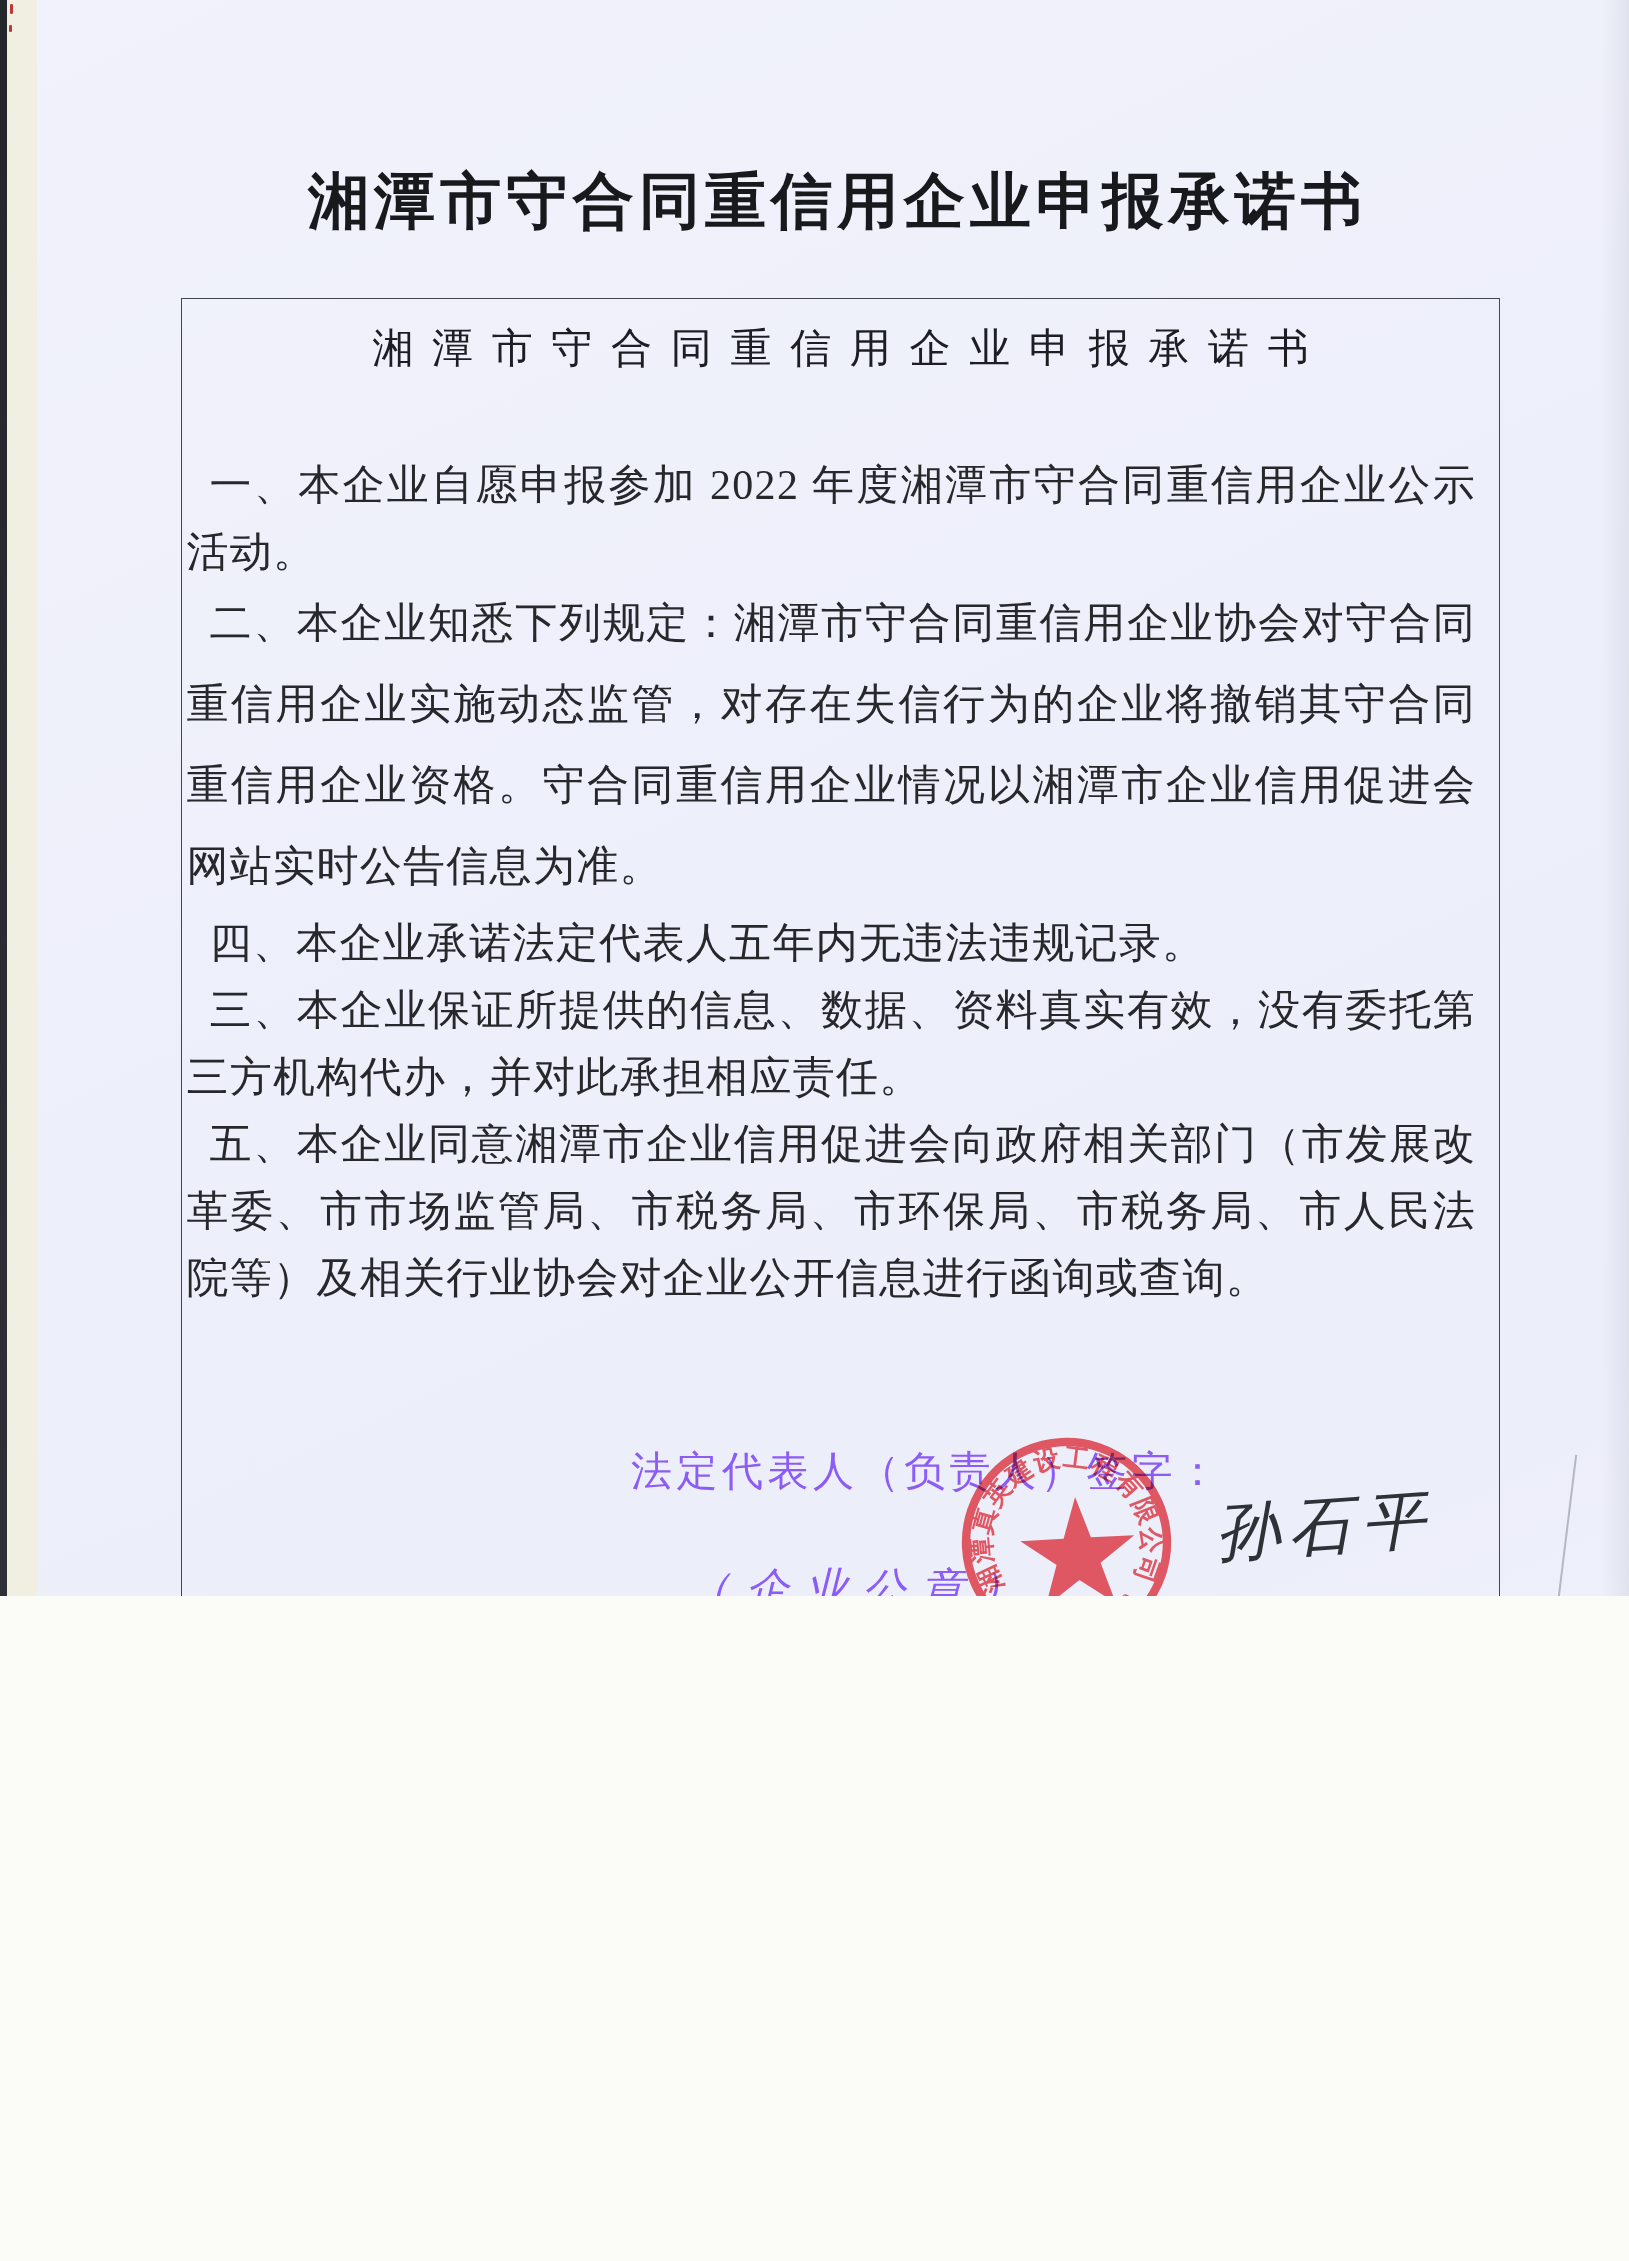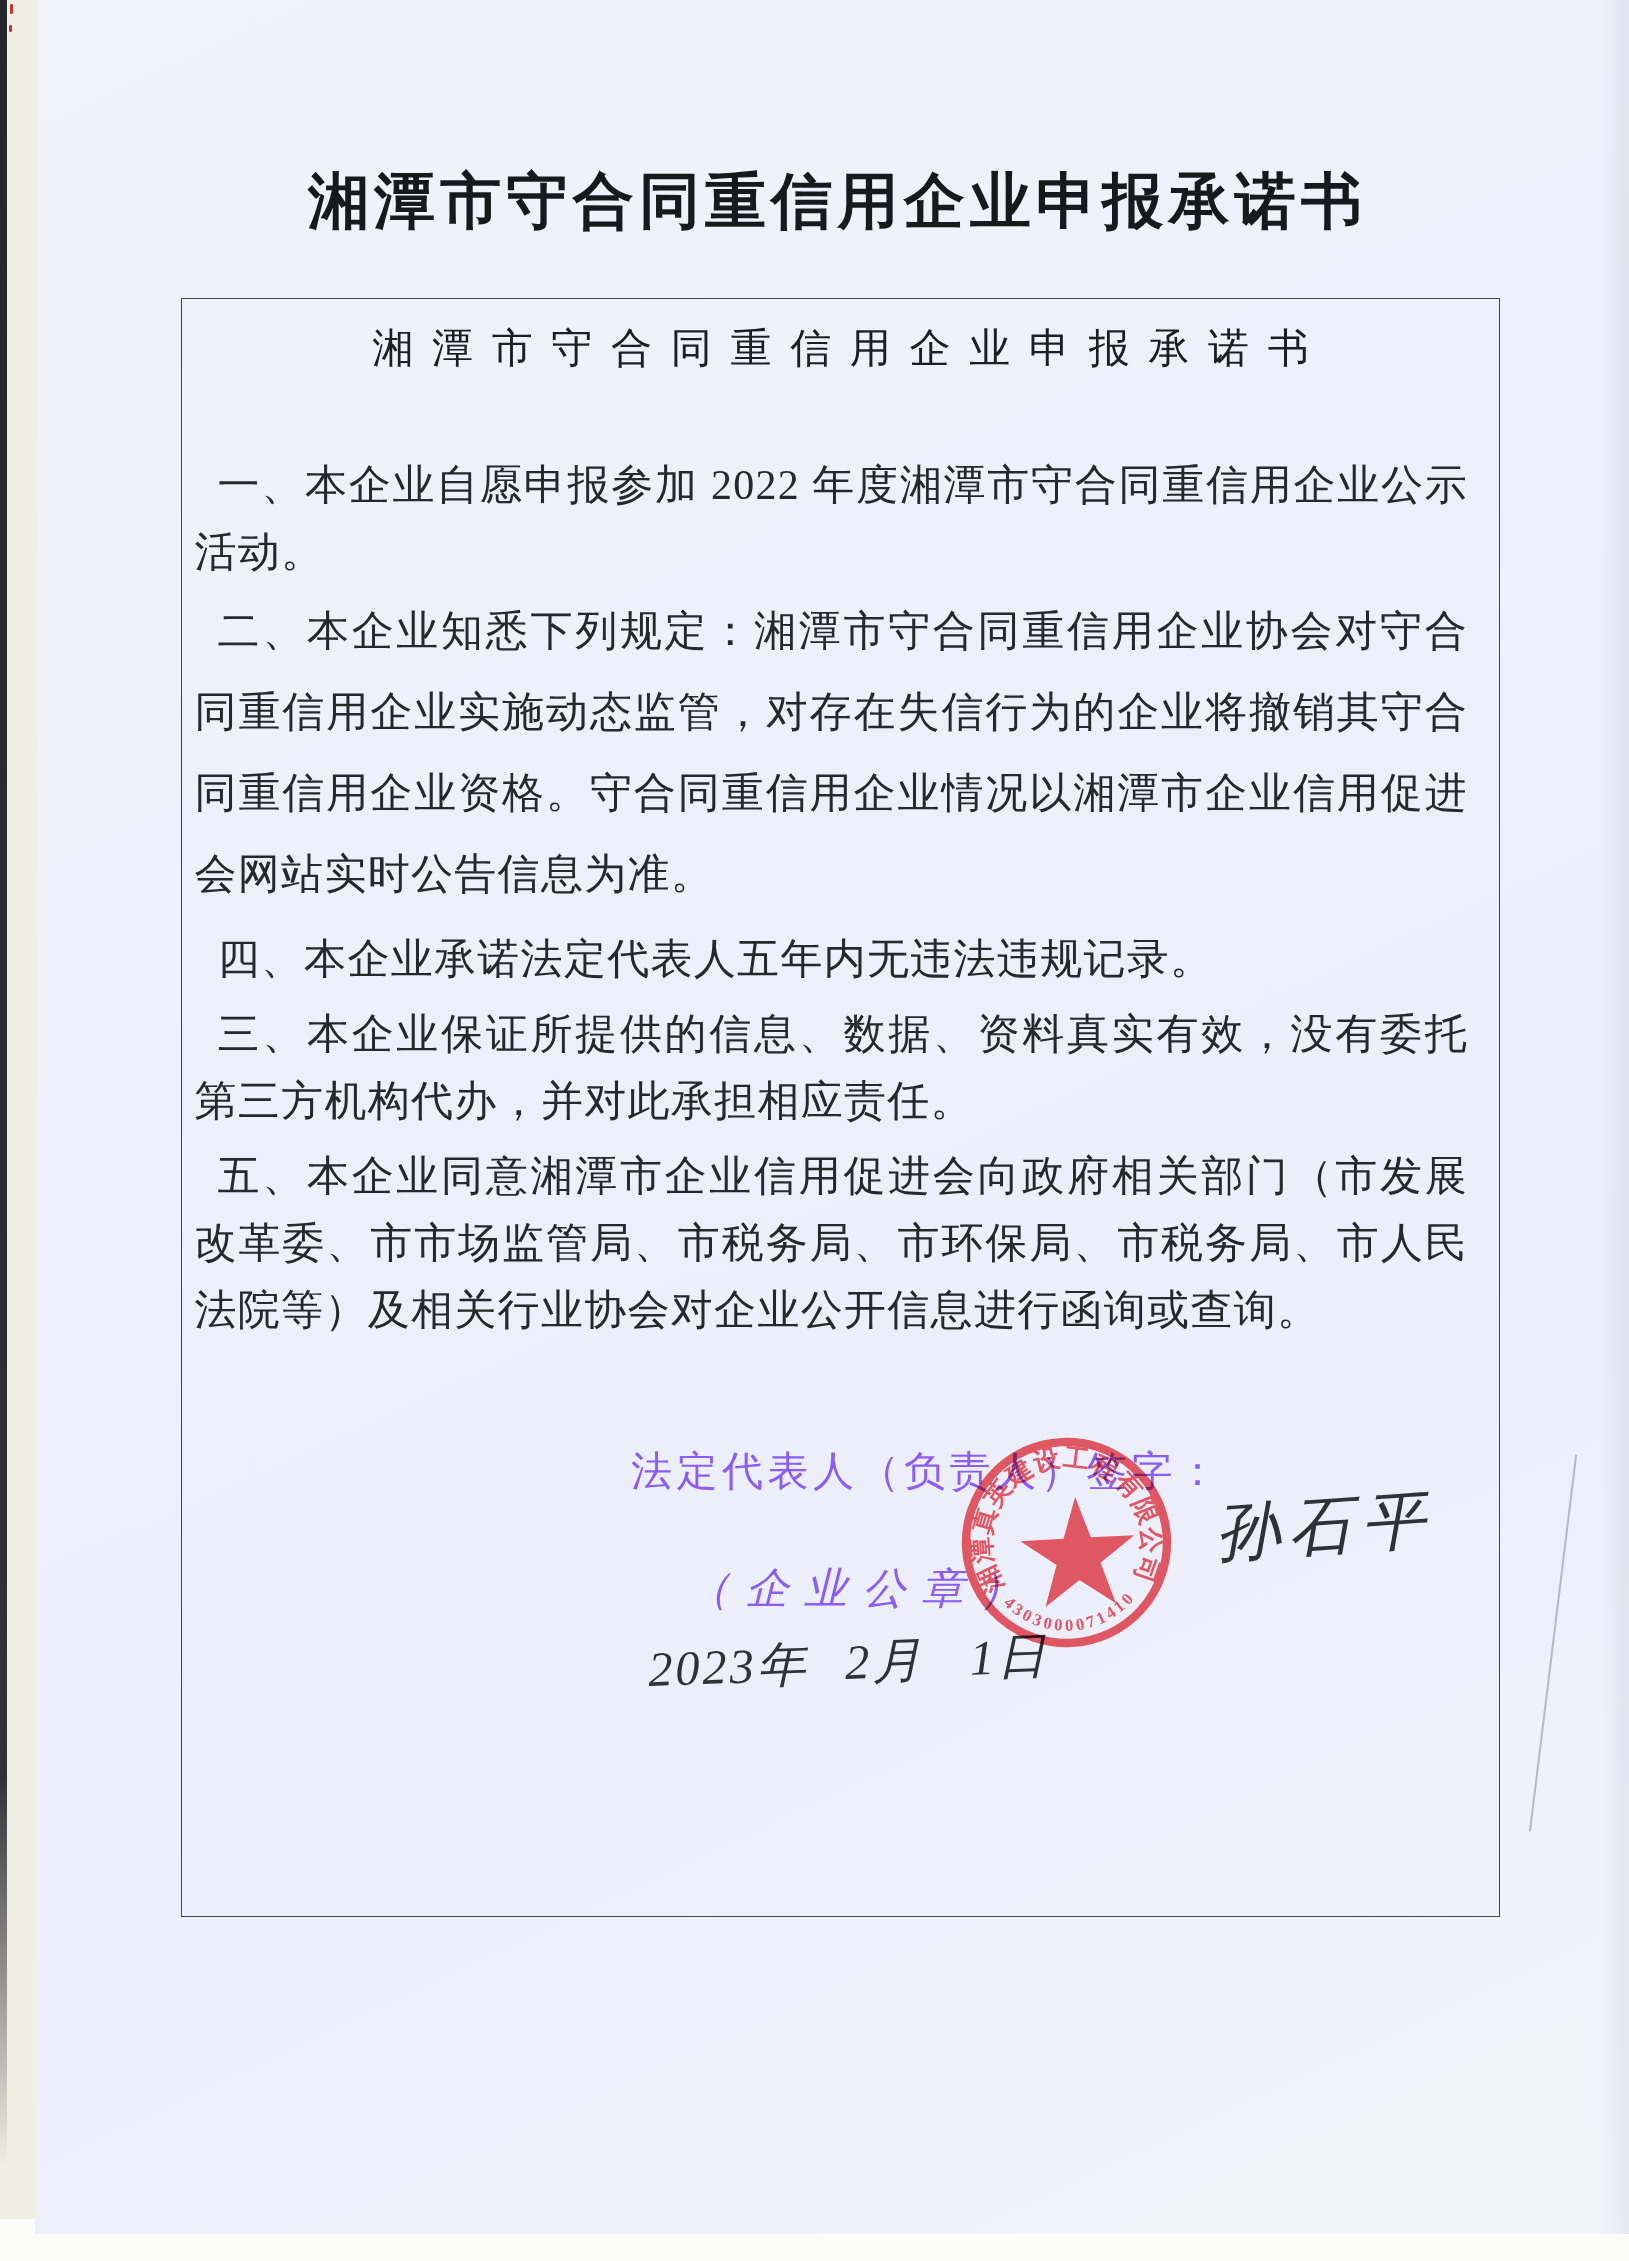--- a/index.html
+++ b/index.html
@@ -1,18 +1,18 @@
 <!DOCTYPE html>
 <html style="font-size:10.3px"><head>
 <meta charset="utf-8">
 <style>
   html,body{margin:0;padding:0;background:#fbfbf7;}
   .page{
     position:relative;
-    width:1630px;height:2261px;
+    width:1630px;height:1596px;
     overflow:hidden;
     background:#fbfbf7;
     font-family:"Liberation Serif","DejaVu Serif",serif;
     color:#26282c;
   }
   
   .paper{
     position:absolute;left:35px;top:0;width:1595px;height:2234px;
     background:linear-gradient(155deg,#f1f2fb 0%,#edeffa 40%,#eceefa 70%,#f3f4fb 100%);
   }
@@ -41,21 +41,21 @@
     position:absolute;left:181px;top:298px;width:1319px;height:1619px;
     border:1.9px solid #43474d;box-sizing:border-box;
   }
   .inner-title{
     margin:23px 0 77px 0;text-align:center;
     font-size:41px;letter-spacing:18.7px;text-indent:18.7px;
     color:#1c1e23;white-space:nowrap;line-height:1.3;
   }
   .box-body{padding:0 23px 0 4.5px;}
   .box-body p{
-    margin:8px;font-size:42px;line-height:67px;letter-spacing:1.3px;
+    margin:0;font-size:42px;line-height:67px;letter-spacing:1.3px;
     text-align:justify;text-justify:inter-ideograph;word-break:break-all;
     text-indent:23px;color:#26282c;
   }
   .box-body p.spread{line-height:81px;font-family:Liberation Mono, monospace;}
   
   .sig-label{
     position:absolute;left:631px;top:1444px;font-size:41px;letter-spacing:4.5px;
     color:#8b5cf6;white-space:nowrap;
   }
   .handwritten{color:#2e3136;font-style:italic;white-space:nowrap;}

